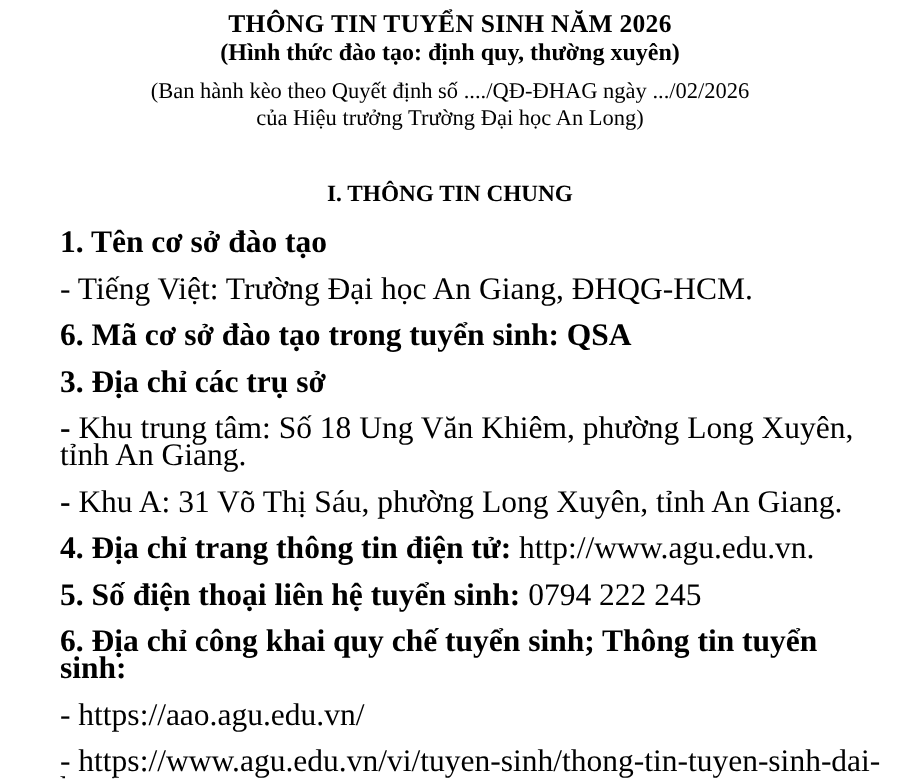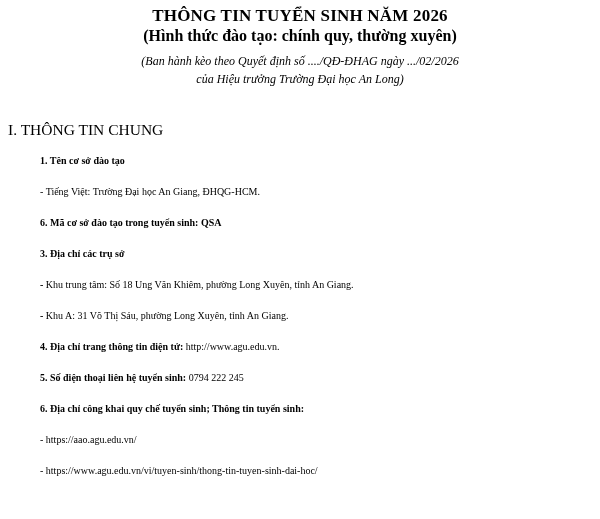--- a/index.html
+++ b/index.html
@@ -24,49 +24,49 @@
     line-height: 20px;
     letter-spacing: 0.2px;
   }
   .subtitle {
     font-weight: bold;
     font-size: 16px;
     line-height: 19px;
   }
   .issuance-block { margin-top: 7px; }
   .issuance {
-    font-style: italic;
-    font-size: 12px;
+    font-size: 15px;
     line-height: 18px;
   }
   .sec-heading {
     font-size: 15.5px;
-    font-weight: normal;
+    font-weight: bold;
     margin: 33px 0 0 0;
     line-height: 18px;
+    text-align: center;
   }
   .indent {
     margin-left: 32px;
     margin-top: 13px;
   }
   .line {
-    font-size: 10px;
+    font-size: 21px;
     line-height: 18px;
     margin: 0 0 13px 0;
   }
   .bold { font-weight: bold; }
 </style>
 </head>
 <body>
 
 <div class="page">
 
   <header class="doc-header">
     <div class="title">THÔNG TIN TUYỂN SINH NĂM 2026</div>
-    <div class="subtitle">(Hình thức đào tạo: chính quy, thường xuyên)</div>
+    <div class="subtitle">(Hình thức đào tạo: định quy, thường xuyên)</div>
     <div class="issuance-block">
       <div class="issuance">(Ban hành kèo theo Quyết định số ..../QĐ-ĐHAG ngày .../02/2026</div>
       <div class="issuance">của Hiệu trưởng Trường Đại học An Long)</div>
     </div>
   </header>
 
   <section>
     <h2 class="sec-heading">I. THÔNG TIN CHUNG</h2>
 
     <div class="indent">

